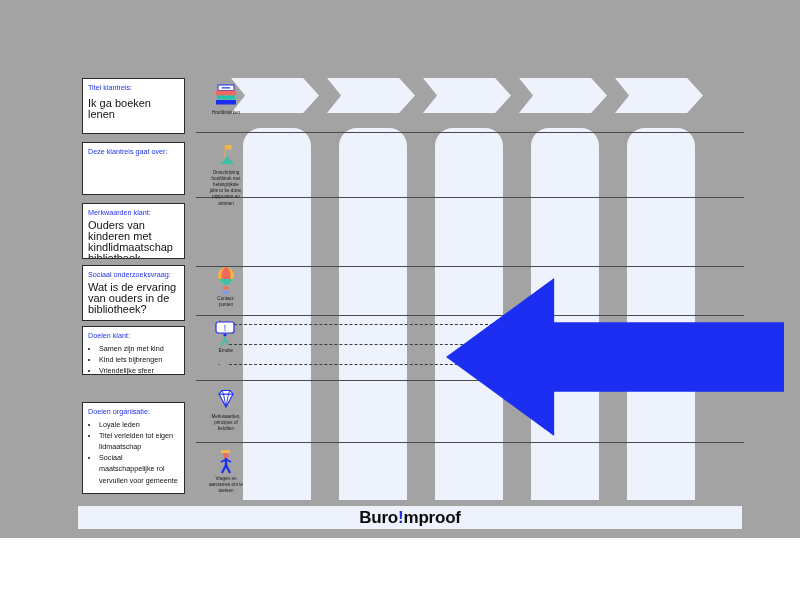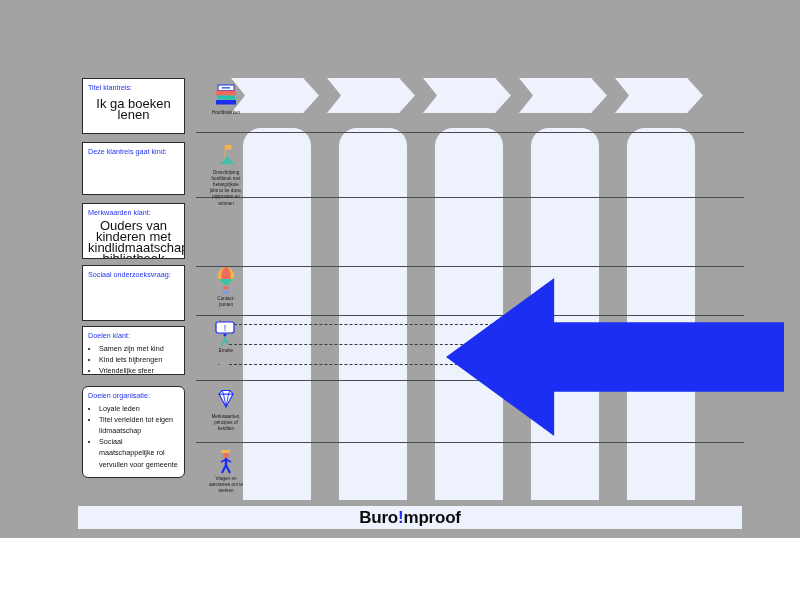--- a/index.html
+++ b/index.html
@@ -34,42 +34,41 @@
   }
   .card-title {
     color: #2233ee;
     font-size: 7.2px;
     line-height: 10.5px;
     font-weight: 400;
     white-space: pre-line;
   }
   .card-body {
     color: #111111;
-    font-size: 13px;
+    font-size: 11px;
     line-height: 11.2px;
     white-space: pre-line;
     margin-top: 4px;
-    text-align: center;
   }
   .card-body.tight { margin-top: 1px; }
   .card ul {
     margin: 1px 0 0 0;
     padding-left: 11px;
     color: #111111;
     font-size: 7.2px;
     line-height: 11.2px;
   }
   .card ul li { margin: 0; padding: 0; }
 
   #card-titel      { left: 82px;  top: 78px;  width: 103px; height: 56px; }
   #card-gaatover   { left: 82px;  top: 142px; width: 103px; height: 53px; }
   #card-omschrijving{ left: 82px; top: 203px; width: 103px; height: 56px; }
   #card-vraag      { left: 82px;  top: 265px; width: 103px; height: 56px; }
   #card-doelenklant{ left: 82px;  top: 326px; width: 103px; height: 49px; }
-  #card-doelenorg  { left: 82px;  top: 386px; width: 103px; height: 92px; border-radius: 6px; }
+  #card-doelenorg  { left: 82px;  top: 402px; width: 103px; height: 92px; }
 
   
   #diagram {
     position: absolute;
     left: 196px; top: 70px;
     width: 548px; height: 435px;
   }
 
   
   .col {
@@ -199,30 +198,31 @@
 <body>
 
 <div id="canvas">
 
   <div class="card" id="card-titel">
     <div class="card-title">Titel klantreis:</div>
     <div class="card-body">Ik ga boeken lenen</div>
   </div>
 
   <div class="card" id="card-gaatover">
-    <div class="card-title">Deze klantreis gaat kind:</div>
+    <div class="card-title">Deze klantreis gaat over:</div>
   </div>
 
   <div class="card" id="card-omschrijving">
     <div class="card-title">Merkwaarden klant:</div>
     <div class="card-body tight">Ouders van kinderen met kindlidmaatschap bibliotheek Gemeente Delft.</div>
   </div>
 
   <div class="card" id="card-vraag">
     <div class="card-title">Sociaal onderzoeksvraag:</div>
+    <div class="card-body tight">Wat is de ervaring van ouders in de bibliotheek?</div>
   </div>
 
   <div class="card" id="card-doelenklant">
     <div class="card-title">Doelen klant:</div>
     <ul>
       <li>Samen zijn met kind</li>
       <li>Kind iets bijbrengen</li>
       <li>Vriendelijke sfeer</li>
     </ul>
   </div>

